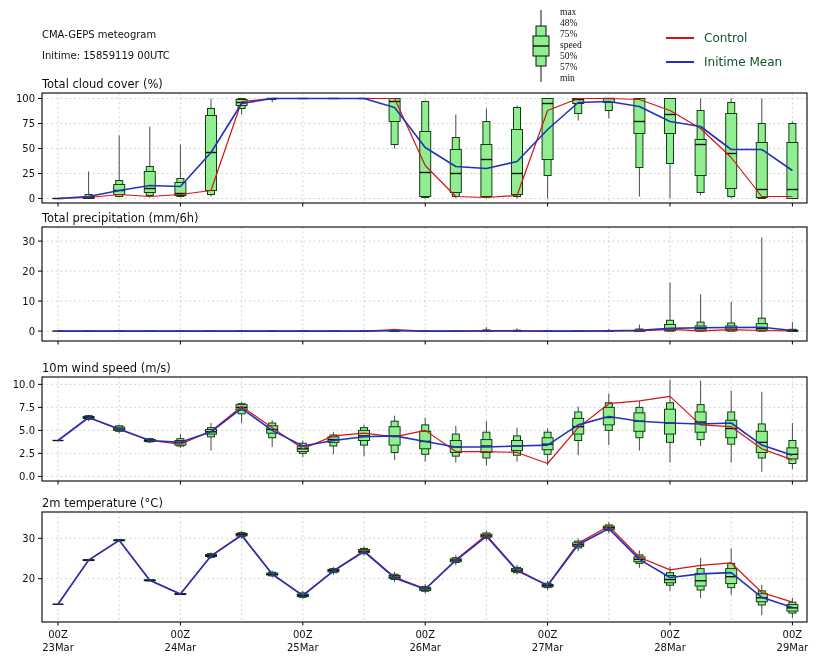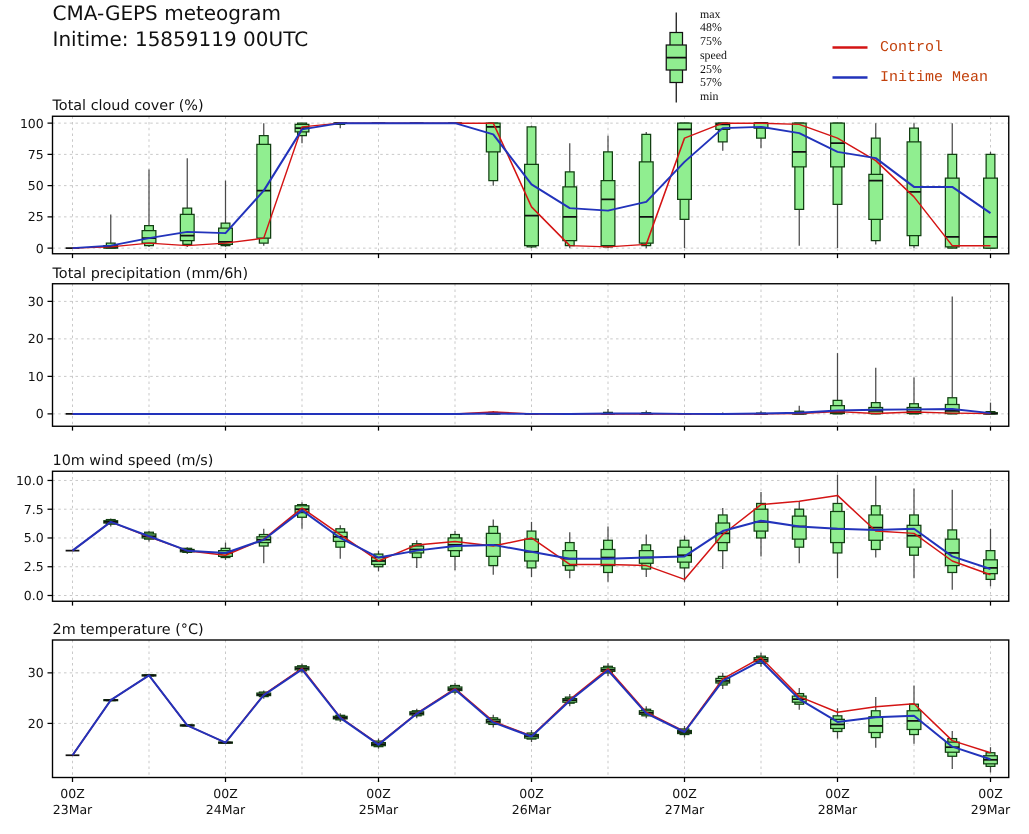--- a/index.html
+++ b/index.html
@@ -1,33 +1,33 @@
 <!DOCTYPE html>
 <html style="--ctrl: #d41414; --mean: #2233bb;"><head>
 <meta charset="utf-8">
 <style>
   html,body{margin:0;padding:0;background:#fff;}
   #app{position:relative;width:823px;height:667px;background:#fff;overflow:hidden;
        font-family:"DejaVu Sans","Liberation Sans",sans-serif;}
-  .hdr{position:absolute;left:42px;top:0;color:#111;font-size:16px;line-height:21px;}
+  .hdr{position:absolute;left:42px;top:24px;color:#111;font-size:10px;line-height:21px;}
   .hdr div{white-space:nowrap;}
   #chart{position:absolute;left:0;top:0;}
   .grid{stroke:#c9c9c9;stroke-width:0.8;stroke-dasharray:2 2.6;}
   .frame{fill:none;stroke:#000;stroke-width:1.1;}
   .tick{stroke:#000;stroke-width:1;}
   .ylab,.xlab{font-size:10px;fill:#111;}
   .ptitle{font-size:11.5px;fill:#111;}
   .box{fill:#90ee90;stroke:#123f12;stroke-width:1;}
   .whisk{stroke:#4a4a4a;stroke-width:1;}
   .med{stroke:#111;stroke-width:1.4;}
   .ctrl{stroke:var(--ctrl,#d11);stroke-width:1.2;fill:none;stroke-linejoin:round;}
   .mean{stroke:var(--mean,#23b);stroke-width:1.6;fill:none;stroke-linejoin:round;}
   .box-legend{position:absolute;left:528px;top:6px;display:flex;gap:6px;font-family:Liberation Serif, serif;}
   .box-labels{display:flex;flex-direction:column;font-size:9.5px;line-height:11px;color:#111;padding-top:1px;}
-  .line-legend{position:absolute;left:666px;top:26px;font-size:12px;color:#c2410c;font-family:Liberation Mono, monospace;}
+  .line-legend{position:absolute;left:666px;top:26px;font-size:12px;color:#14532d;}
   .legend-item{display:flex;align-items:center;gap:10px;height:24px;}
   .swatch{display:inline-block;width:28px;height:2px;}
 </style>
 </head>
 <body>
 
 <div id="app">
   <div class="hdr">
     <div>CMA-GEPS meteogram</div>
     <div>Initime: 15859119 00UTC</div>
@@ -38,21 +38,21 @@
       <line x1="13" y1="4" x2="13" y2="76" stroke="#111" stroke-width="1"></line>
       <rect x="8" y="20" width="10" height="40" fill="#90ee90" stroke="#111" stroke-width="1"></rect>
       <rect x="5" y="30" width="16" height="20" fill="#90ee90" stroke="#111" stroke-width="1"></rect>
       <line x1="5" y1="40" x2="21" y2="40" stroke="#111" stroke-width="1.4"></line>
     </svg>
     <div class="box-labels">
       <span>max</span>
       <span>48%</span>
       <span>75%</span>
       <span>speed</span>
-      <span>25%</span>
+      <span>50%</span>
       <span>57%</span>
       <span>min</span>
     </div>
   </div>
 
   <div class="line-legend">
     <div class="legend-item">
       <span class="swatch" style="background: rgb(212, 20, 20);"></span>
       <span>Control</span>
     </div>

